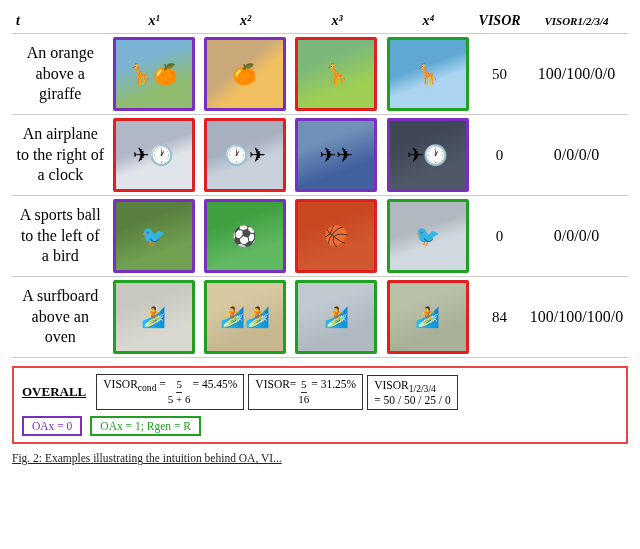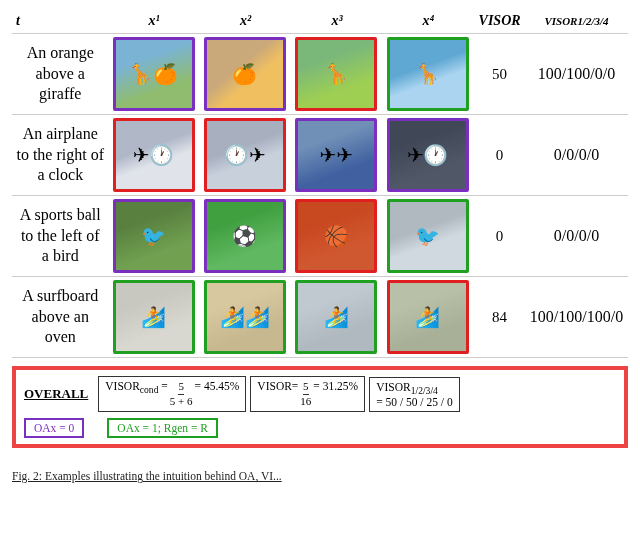--- a/index.html
+++ b/index.html
@@ -59,23 +59,23 @@
 
     .data-row {
       border-bottom: 1px solid #ccc;
     }
     .data-row:first-of-type {
       border-top: 1px solid #ccc;
     }
 
     
     .overall-section {
-      border: 4px solid #ef4444;
+      border: 2px solid #ef4444;
       padding: 6px 8px;
-      margin-bottom: 20px;
+      margin-bottom: 6px;
     }
     .overall-row1 {
       display: flex;
       align-items: center;
       gap: 4px;
       flex-wrap: wrap;
       margin-bottom: 6px;
     }
     .overall-label {
       font-weight: bold;
@@ -99,21 +99,21 @@
     .fraction .num {
       border-bottom: 1px solid #333;
       padding-bottom: 1px;
       line-height: 1.2;
     }
     .fraction .den {
       line-height: 1.2;
     }
     .legend-row {
       display: flex;
-      gap: 23px;
+      gap: 8px;
       align-items: center;
       flex-wrap: wrap;
     }
     .legend-item {
       border: 2px solid;
       padding: 2px 8px;
       font-size: 11.5px;
       display: inline-flex;
       align-items: center;
     }

